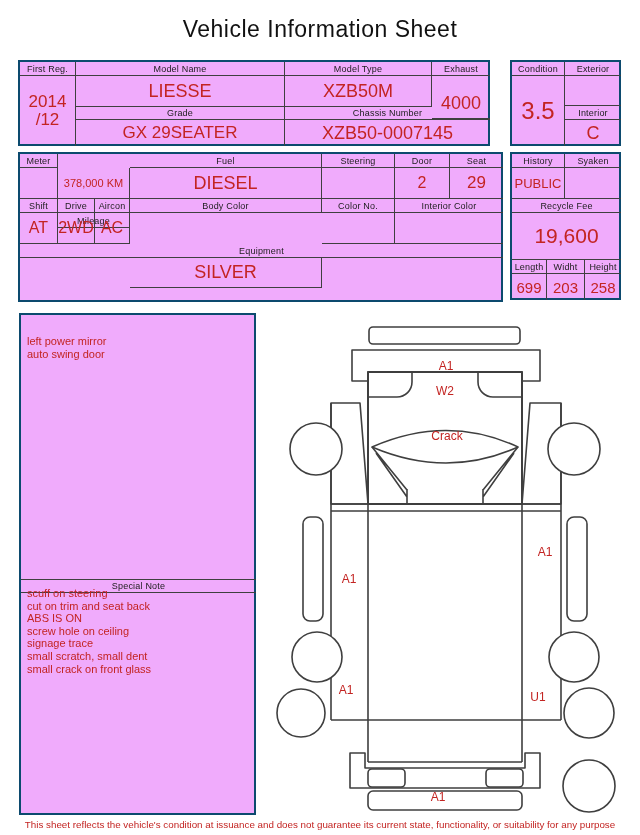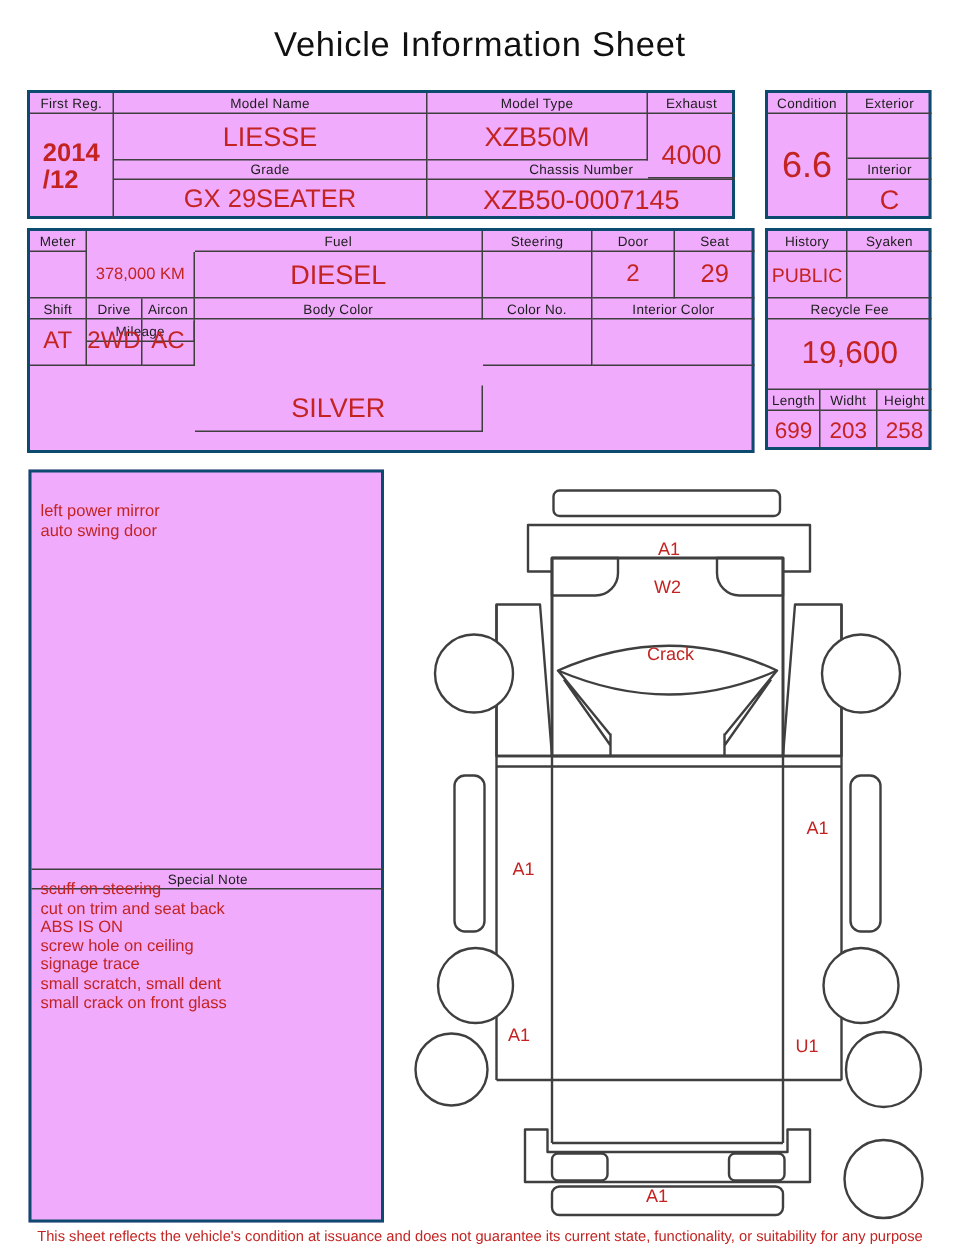--- a/index.html
+++ b/index.html
@@ -19,40 +19,40 @@
   svg text{font-family:"Liberation Sans","DejaVu Sans",sans-serif;font-size:12px;fill:#c32422;}
 </style>
 </head>
 <body>
 
 <div id="title" class="abs">Vehicle Information Sheet</div>
 
 <div class="box" style="left:18px;top:60px;width:472px;height:86px;">
   <div class="c h bb br" style="left:0;top:0;width:56px;height:14px;">First Reg.</div>
   <div class="c v br" style="left:0;top:14px;width:56px;height:70px;font-size:17px;line-height:18px;">
-    <div style="text-align:left;font-weight:bold;">
+    <div style="text-align:center;">
         <div>2014</div>
         <div>/12</div>
       </div>
   </div>
   <div class="c h bb br" style="left:56px;top:0;width:209px;height:14px;">Model Name</div>
   <div class="c v bb br" style="left:56px;top:14px;width:209px;height:31px;font-size:18px;">LIESSE</div>
   <div class="c h bb br" style="left:265px;top:0;width:147px;height:14px;">Model Type</div>
   <div class="c v bb br" style="left:265px;top:14px;width:147px;height:31px;font-size:18px;">XZB50M</div>
   <div class="c h bb" style="left:412px;top:0;width:58px;height:14px;">Exhaust</div>
   <div class="c v bb" style="left:412px;top:14px;width:58px;height:31px;font-size:18px;margin-top:12px;">4000</div>
   <div class="c h bb br" style="left:56px;top:45px;width:209px;height:13px;">Grade</div>
   <div class="c v br" style="left:56px;top:58px;width:209px;height:26px;font-size:17px;">GX 29SEATER</div>
   <div class="c h bb" style="left:265px;top:45px;width:205px;height:13px;">Chassis Number</div>
   <div class="c v" style="left:265px;top:58px;width:205px;height:26px;font-size:18px;">XZB50-0007145</div>
 </div>
 
 <div class="box" style="left:510px;top:60px;width:111px;height:86px;">
   <div class="c h bb br" style="left:0;top:0;width:53px;height:14px;">Condition</div>
-  <div class="c v br" style="left:0;top:14px;width:53px;height:70px;font-size:24px;">6.6</div>
+  <div class="c v br" style="left:0;top:14px;width:53px;height:70px;font-size:24px;">3.5</div>
   <div class="c h bb" style="left:53px;top:0;width:56px;height:14px;">Exterior</div>
   <div class="c v bb" style="left:53px;top:14px;width:56px;height:30px;font-size:18px;"></div>
   <div class="c h bb" style="left:53px;top:44px;width:56px;height:14px;">Interior</div>
   <div class="c v" style="left:53px;top:58px;width:56px;height:26px;font-size:18px;">C</div>
 </div>
 
 <div class="box" style="left:18px;top:152px;width:485px;height:150px;">
   <div class="c h bb br" style="left:0;top:0;width:38px;height:14px;">Meter</div>
   <div class="c v bb br" style="left:0;top:14px;width:38px;height:31px;"></div>
   <div class="c h bb br" style="left:38px;top:12px;width:72px;height:14px;margin-top:48px;">Mileage</div>
@@ -72,20 +72,21 @@
   <div class="c v bb br" style="left:38px;top:59px;width:37px;height:31px;font-size:16px;">2WD</div>
   <div class="c h bb br" style="left:75px;top:45px;width:35px;height:14px;">Aircon</div>
   <div class="c v bb br" style="left:75px;top:59px;width:35px;height:31px;font-size:16px;">AC</div>
   <div class="c h bb br" style="left:110px;top:45px;width:192px;height:14px;">Body Color</div>
   <div class="c v bb br" style="left:110px;top:59px;width:192px;height:31px;font-size:18px;margin-top:44px;">SILVER</div>
   <div class="c h bb br" style="left:302px;top:45px;width:73px;height:14px;">Color No.</div>
   <div class="c v bb br" style="left:302px;top:59px;width:73px;height:31px;"></div>
   <div class="c h bb" style="left:375px;top:45px;width:108px;height:14px;">Interior Color</div>
   <div class="c v bb" style="left:375px;top:59px;width:108px;height:31px;"></div>
 
+  <div class="c h bb" style="left:0;top:90px;width:483px;height:14px;">Equipment</div>
 </div>
 
 <div class="box" style="left:510px;top:152px;width:111px;height:148px;">
   <div class="c h bb br" style="left:0;top:0;width:53px;height:14px;">History</div>
   <div class="c v bb br" style="left:0;top:14px;width:53px;height:31px;font-size:13px;">PUBLIC</div>
   <div class="c h bb" style="left:53px;top:0;width:56px;height:14px;">Syaken</div>
   <div class="c v bb" style="left:53px;top:14px;width:56px;height:31px;"></div>
   <div class="c h bb" style="left:0;top:45px;width:109px;height:14px;">Recycle Fee</div>
   <div class="c v bb" style="left:0;top:59px;width:109px;height:47px;font-size:21px;">19,600</div>
   <div class="c h bb br" style="left:0;top:106px;width:35px;height:14px;">Length</div>

